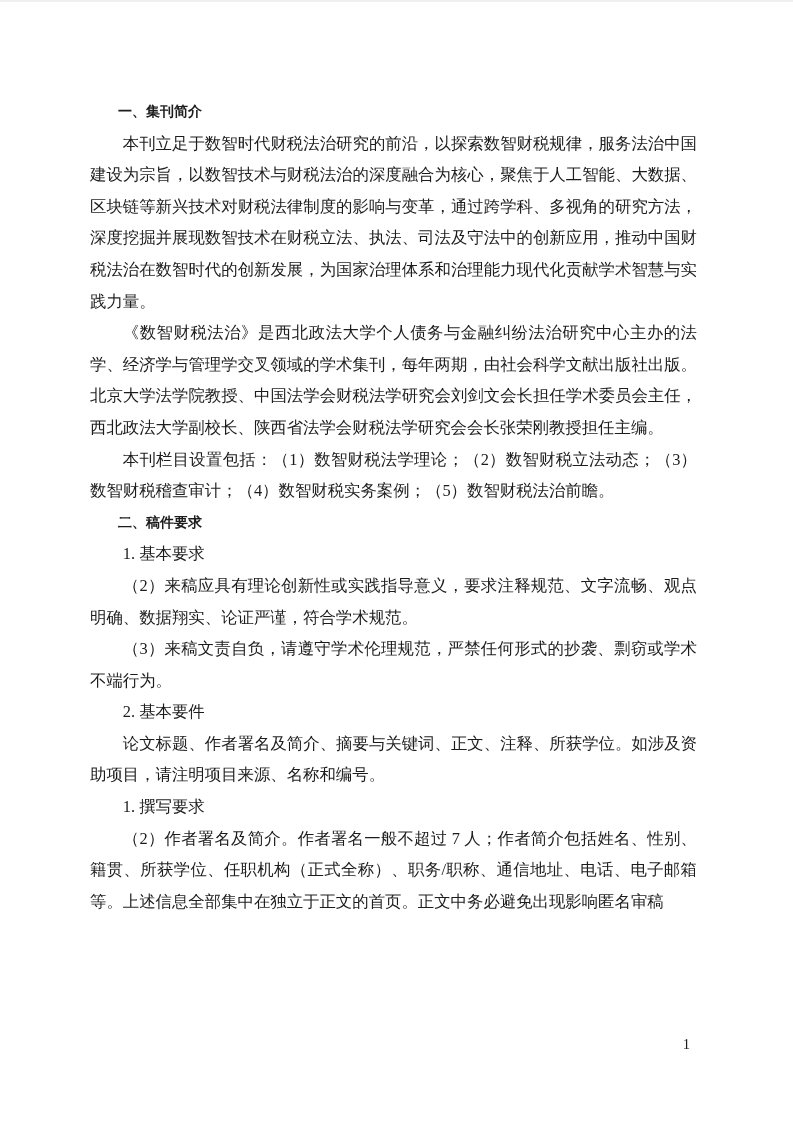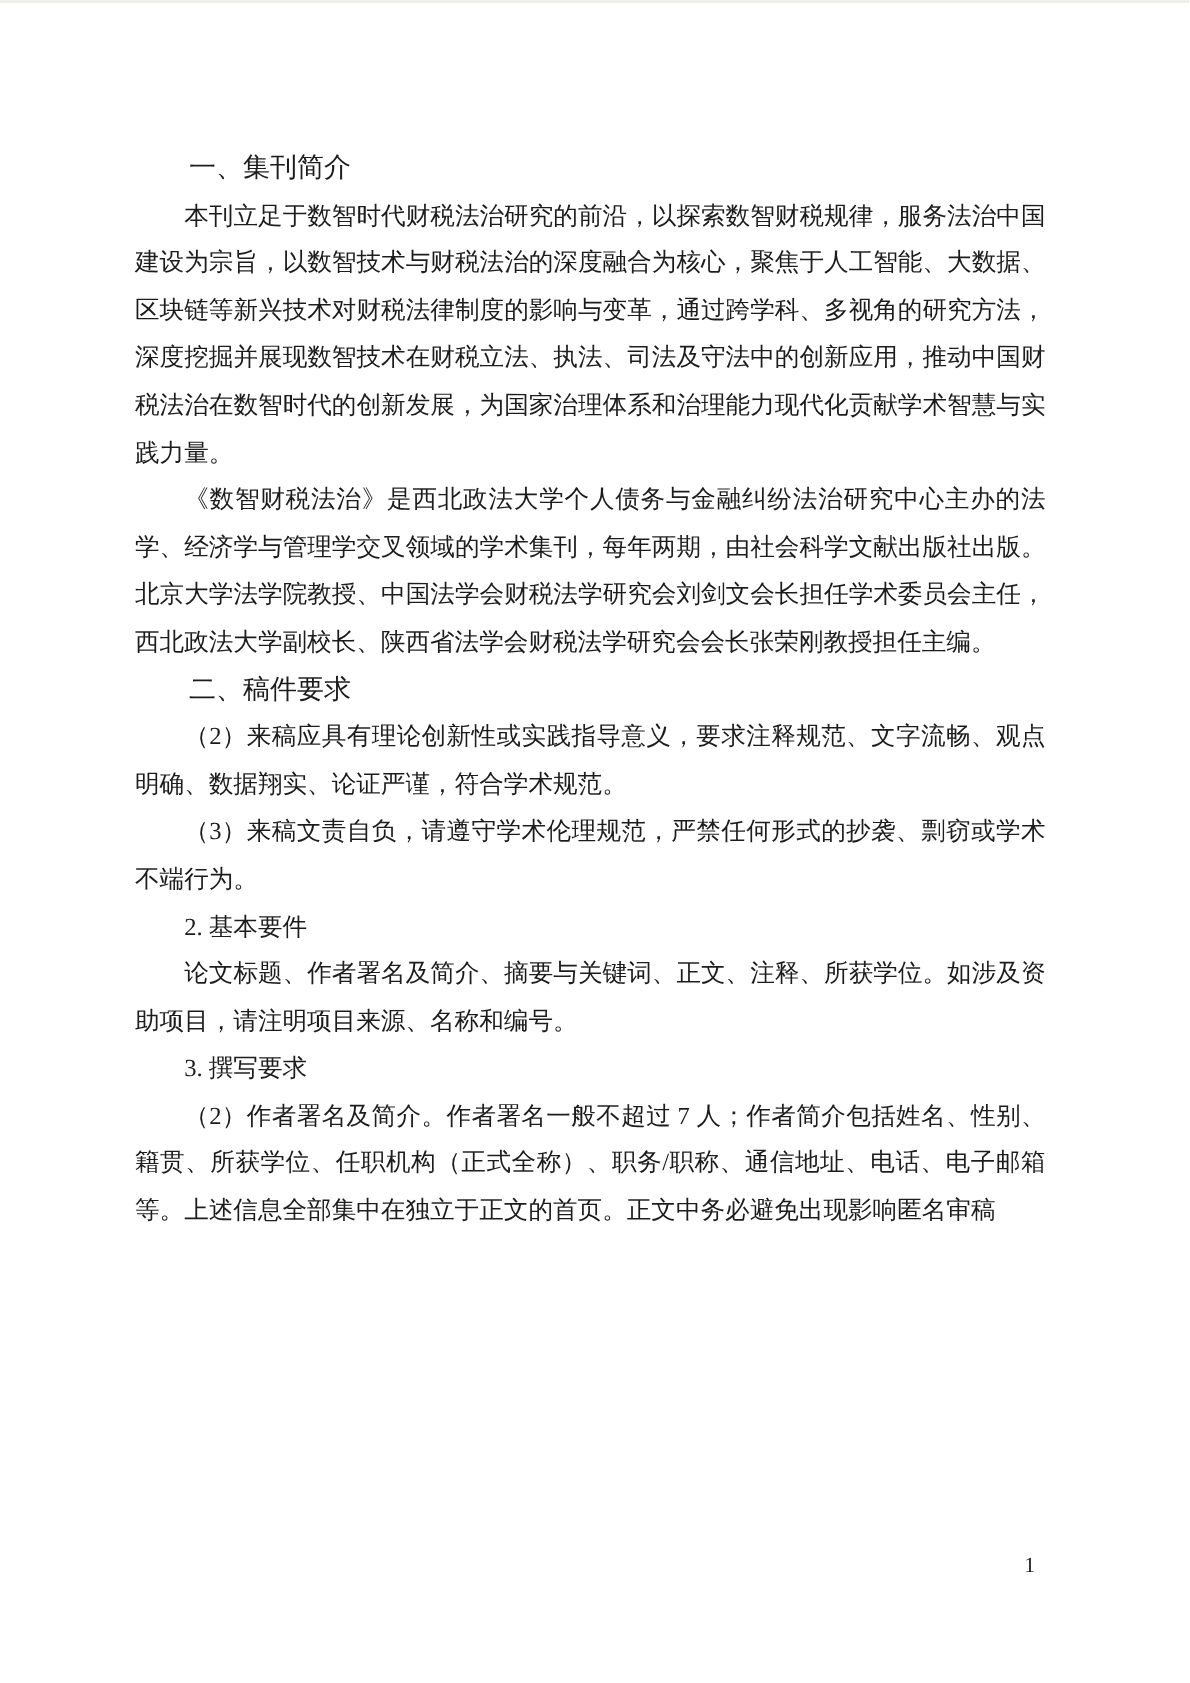--- a/index.html
+++ b/index.html
@@ -27,23 +27,23 @@
   .para {
     margin: 0;
     font-size: 16.4px;
     line-height: 31.6px;
     text-align: justify;
     text-indent: 2em;
     word-break: break-all;
   }
   .hd {
     margin: 0;
-    font-size: 18px;
+    font-size: 14px;
     line-height: 31.6px;
-    font-weight: 400;
+    font-weight: 700;
     text-indent: 2em;
   }
   .sub {
     margin: 0;
     font-size: 16.4px;
     line-height: 31.6px;
     text-indent: 2em;
   }
   .page-num {
     position: absolute;
@@ -55,22 +55,24 @@
   }
 </style>
 </head>
 <body>
 
 <div class="page">
   <div class="content">
     <h2 class="hd">一、集刊简介</h2>
     <p class="para">本刊立足于数智时代财税法治研究的前沿，以探索数智财税规律，服务法治中国建设为宗旨，以数智技术与财税法治的深度融合为核心，聚焦于人工智能、大数据、区块链等新兴技术对财税法律制度的影响与变革，通过跨学科、多视角的研究方法，深度挖掘并展现数智技术在财税立法、执法、司法及守法中的创新应用，推动中国财税法治在数智时代的创新发展，为国家治理体系和治理能力现代化贡献学术智慧与实践力量。</p>
     <p class="para">《数智财税法治》是西北政法大学个人债务与金融纠纷法治研究中心主办的法学、经济学与管理学交叉领域的学术集刊，每年两期，由社会科学文献出版社出版。北京大学法学院教授、中国法学会财税法学研究会刘剑文会长担任学术委员会主任，西北政法大学副校长、陕西省法学会财税法学研究会会长张荣刚教授担任主编。</p>
+    <p class="para">本刊栏目设置包括：（1）数智财税法学理论；（2）数智财税立法动态；（3）数智财税稽查审计；（4）数智财税实务案例；（5）数智财税法治前瞻。</p>
     <h2 class="hd">二、稿件要求</h2>
+    <p class="sub">1. 基本要求</p>
     <p class="para">（2）来稿应具有理论创新性或实践指导意义，要求注释规范、文字流畅、观点明确、数据翔实、论证严谨，符合学术规范。</p>
     <p class="para">（3）来稿文责自负，请遵守学术伦理规范，严禁任何形式的抄袭、剽窃或学术不端行为。</p>
     <p class="sub">2. 基本要件</p>
     <p class="para">论文标题、作者署名及简介、摘要与关键词、正文、注释、所获学位。如涉及资助项目，请注明项目来源、名称和编号。</p>
-    <p class="sub">3. 撰写要求</p>
+    <p class="sub">1. 撰写要求</p>
     <p class="para">（2）作者署名及简介。作者署名一般不超过 7 人；作者简介包括姓名、性别、籍贯、所获学位、任职机构（正式全称）、职务/职称、通信地址、电话、电子邮箱等。上述信息全部集中在独立于正文的首页。正文中务必避免出现影响匿名审稿</p>
   </div>
   <div class="page-num">1</div>
 </div>
 
 </body></html>

